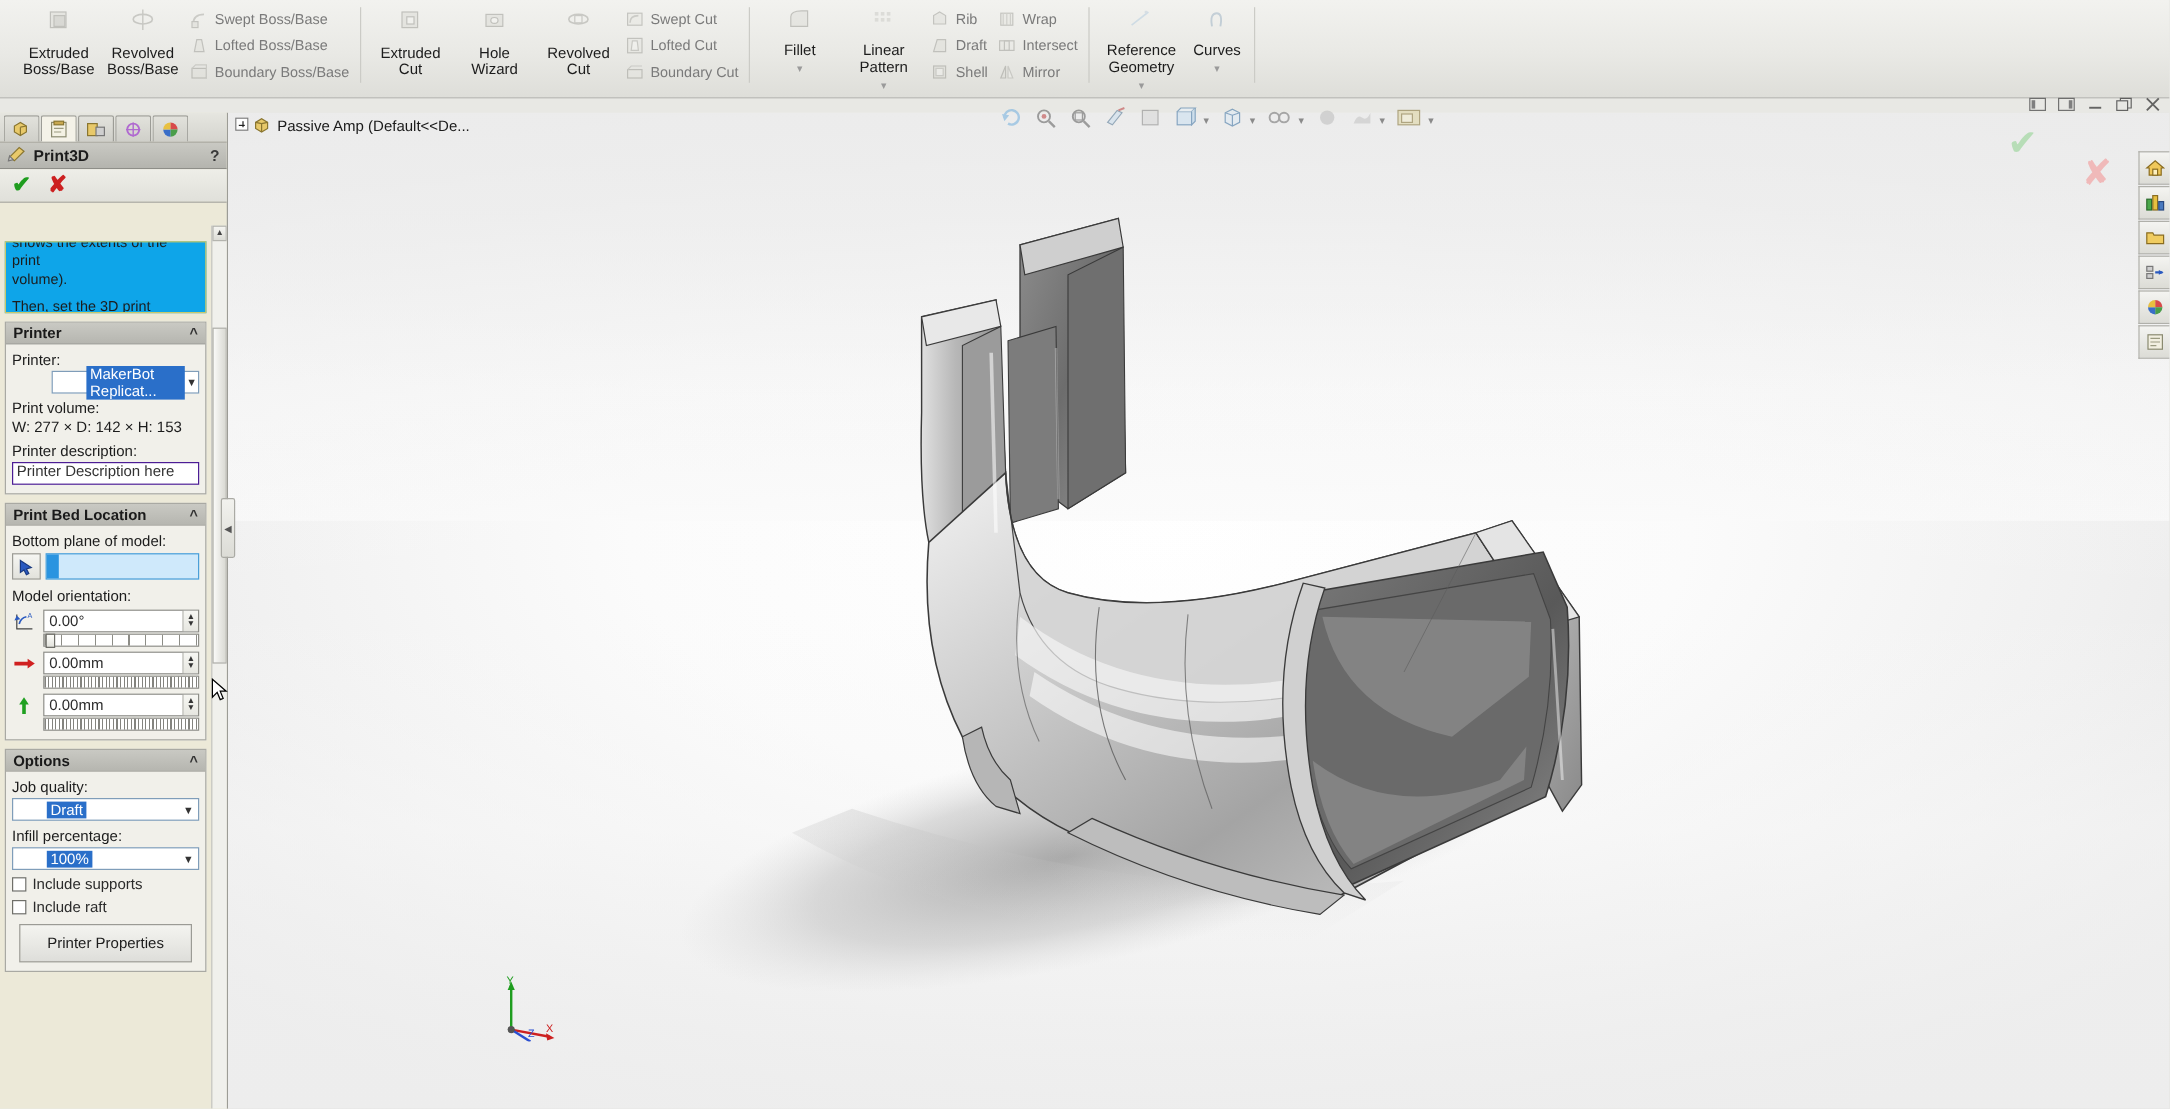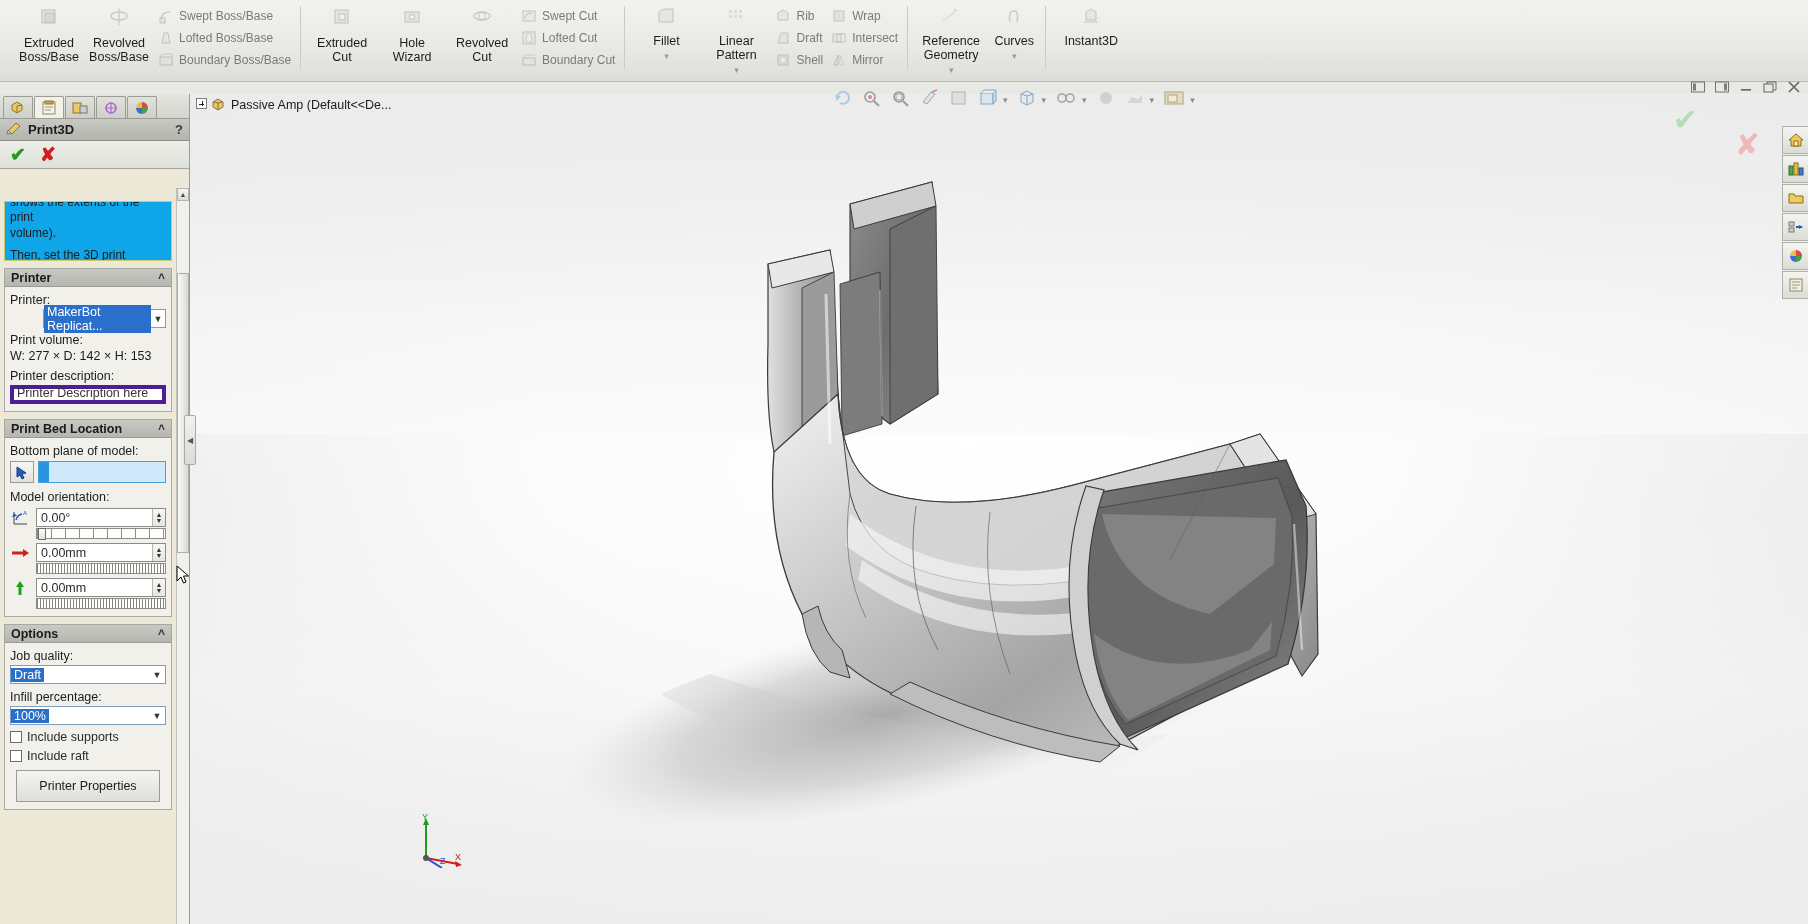--- a/index.html
+++ b/index.html
@@ -154,30 +154,30 @@
     font-weight:bold; font-size:12.5px; color:#1a1a1a;
   }
   .sec-hdr .chev { margin-left:auto; font-size:12px; color:#333; }
   .sec-body { padding:4px 5px 7px 5px; }
   .lbl { font-size:12.5px; color:#1c1c1c; margin:2px 0 2px 0; }
 
   .combo {
     height:19px; background:#fff; border:1px solid #7f9db9; display:flex; align-items:center;
     font-size:12.5px; position:relative;
   }
-  .combo .val { padding:0 3px; }
+  .combo .val { padding:0 3px;margin-left:28px; }
   .combo .val.sel { background:#2a6fc9; color:#fff; }
   .combo .arrow {
     margin-left:auto; width:16px; height:17px; display:flex; align-items:center; justify-content:center;
     color:#333; font-size:9px;
   }
   .combo.indent { margin-left:33px; }
 
   .textbox {
-    height:19px; background:#fff; border:4px solid #4c1d95; display:flex; align-items:flex-end;
+    height:19px; background:#fff; border:1px solid #4c1d95; display:flex; align-items:flex-start;
     padding:0 3px; font-size:12.5px; color:#333;
   }
 
   .selbox-row { display:flex; align-items:center; gap:4px; margin-top:3px; }
   .selbtn {
     width:24px; height:22px; border:1px solid #9b9b95; background:linear-gradient(#f6f6f2,#e2e2dc);
     display:flex; align-items:center; justify-content:center;
   }
   .selfield {
     flex:1; height:22px; border:1px solid #4a9fd8; background:#cfe9fb; display:flex; align-items:stretch;
@@ -468,31 +468,20 @@
         <span class="glyph">
           <svg width="24" height="20" viewBox="0 0 24 20">
               <path d="M8 16 Q6 5 12 5 Q17 5 15 16" fill="none" stroke="#8fa8bd" stroke-width="1.6"></path>
             </svg>
         </span>
         <span class="lbl">Curves</span>
         <span class="caret">▾</span>
       </div>
     </div>
 
-    <div class="rgroup">
-      <div class="bigbtn" style="width:78px">
-        <span class="glyph">
-          <svg width="24" height="20" viewBox="0 0 24 20">
-              <path d="M7 14 L7 6 L12 3 L17 6 L17 14 Z" fill="#dcdcd6" stroke="#8a8a84"></path>
-              <path d="M5 16 L19 16" stroke="#9a9a94"></path>
-            </svg>
-        </span>
-        <span class="lbl">Instant3D</span>
-      </div>
-    </div>
   </div>
 
 
   <div class="winbtns">
     <span class="wb">
       <svg width="16" height="14" viewBox="0 0 16 14">
           <rect x="1.5" y="2" width="13" height="10" fill="none" stroke="#555"></rect>
           <rect x="3" y="3.5" width="3" height="7" fill="#666"></rect>
         </svg>
     </span>

